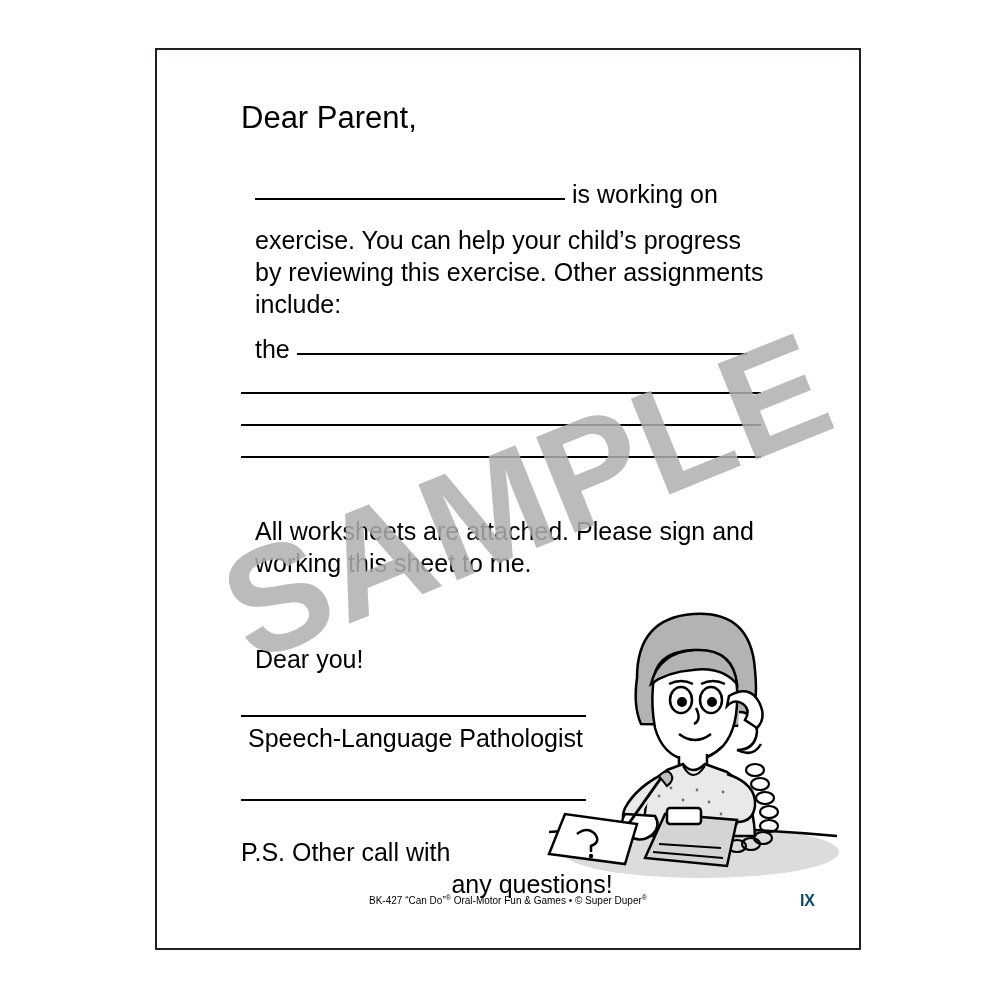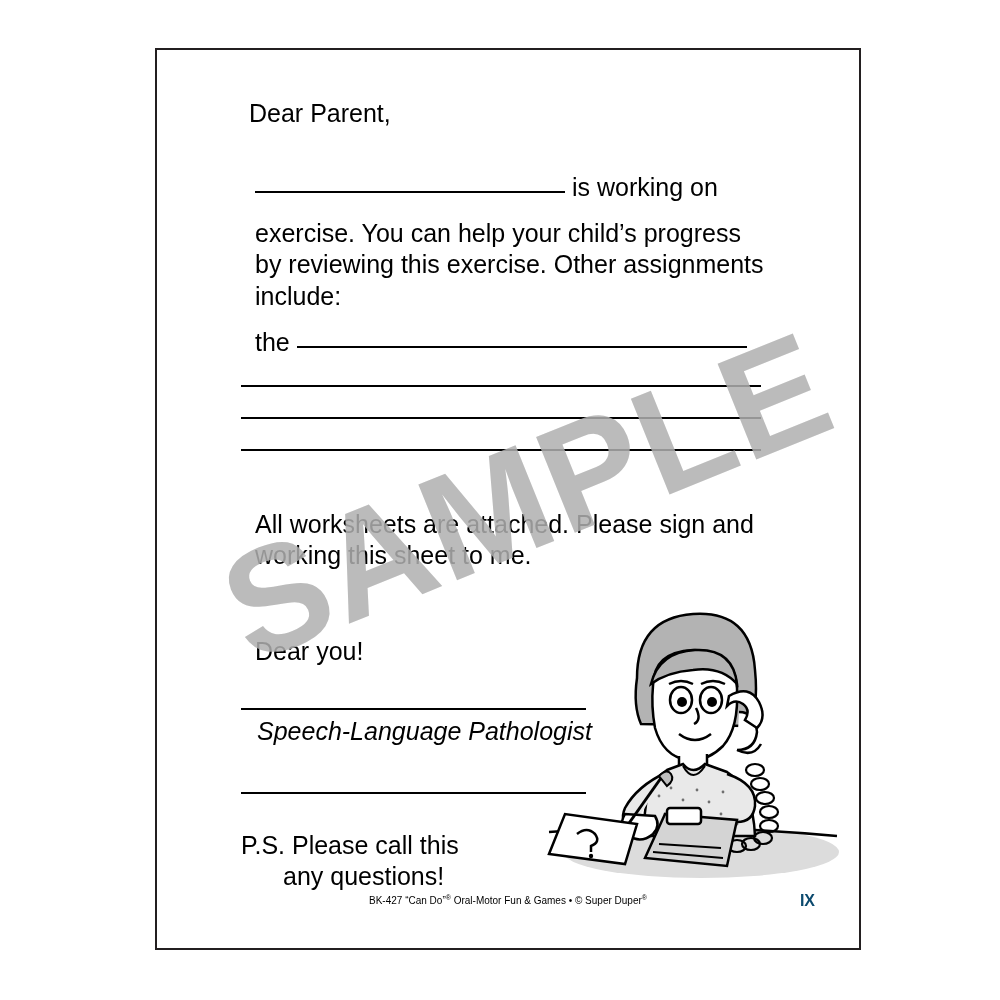--- a/index.html
+++ b/index.html
@@ -33,22 +33,22 @@
     position: absolute;
     left: 84px;
     top: 48px;
     width: 540px;
     color: #000000;
     font-size: 25px;
     line-height: 1.27;
   }
 
   .salutation {
-    margin: 0 0 42px 8px;
-    font-size: 25px;
+    margin: 0 0 42px 0;
+    font-size: 31px;
   }
 
   .para { margin: 14px; }
 
   .rule {
     display: inline-block;
     border-bottom: 2px solid #000;
     height: 0;
     vertical-align: 3px;
   }
@@ -65,24 +65,24 @@
 
   .gap-sm { height: 26px; }
   .gap-md { height: 36px; }
   .gap-lg { height: 44px; }
 
   .sig-rule {
     width: 345px;
     border-bottom: 2px solid #000;
     height: 0;
   }
-  .sig-label { margin: 6px 0 0 16px; font-size: 25px; font-style: italic; }
+  .sig-label { margin: 6px 0 0 7px; font-size: 25px; }
 
   .ps { margin: 0; font-size: 25px; }
-  .ps .indent { display: block; padding-left: 42px; }
+  .ps .indent { display: block; padding-left: 42px; text-align: center; }
 
   
   #watermark {
     position: absolute;
     left: 50px;
     top: 360px;
     width: 640px;
     text-align: center;
     font-family: "Liberation Sans", sans-serif;
     font-weight: bold;
@@ -171,21 +171,21 @@
     <div class="sig-rule"></div>
     <p class="sig-label">Speech-Language Pathologist</p>
 
     <div class="gap-lg"></div>
 
     <div class="sig-rule"></div>
 
     <div class="gap-md"></div>
 
     <p class="ps">
-      <span>P.S. Please call this</span>
+      <span>P.S. Other call with</span>
       <span class="indent">any questions!</span>
     </p>
 
   </div>
 
   <div id="watermark">SAMPLE</div>
 
   <svg id="illustration" viewBox="0 0 300 290" xmlns="http://www.w3.org/2000/svg">
 
     <ellipse cx="160" cy="252" rx="138" ry="26" fill="#dcdcdc"></ellipse>

